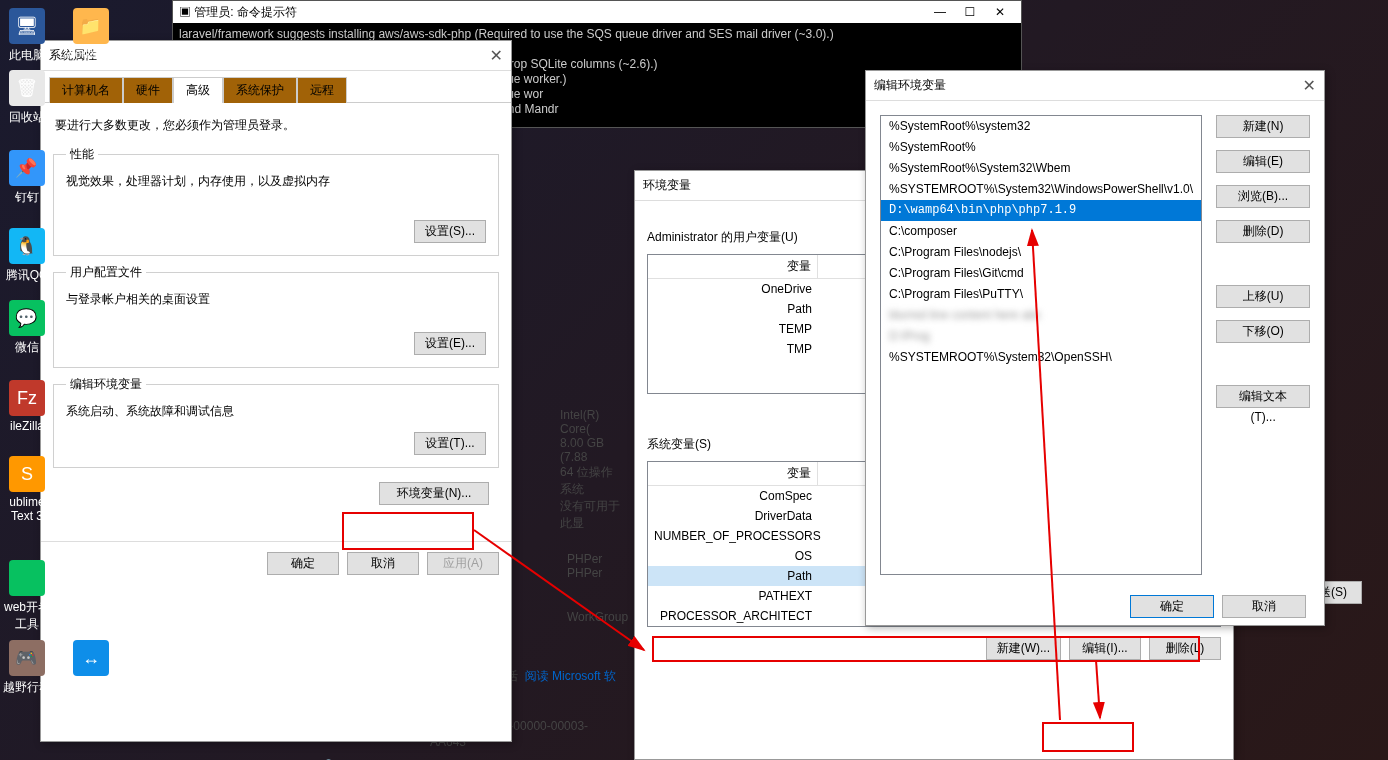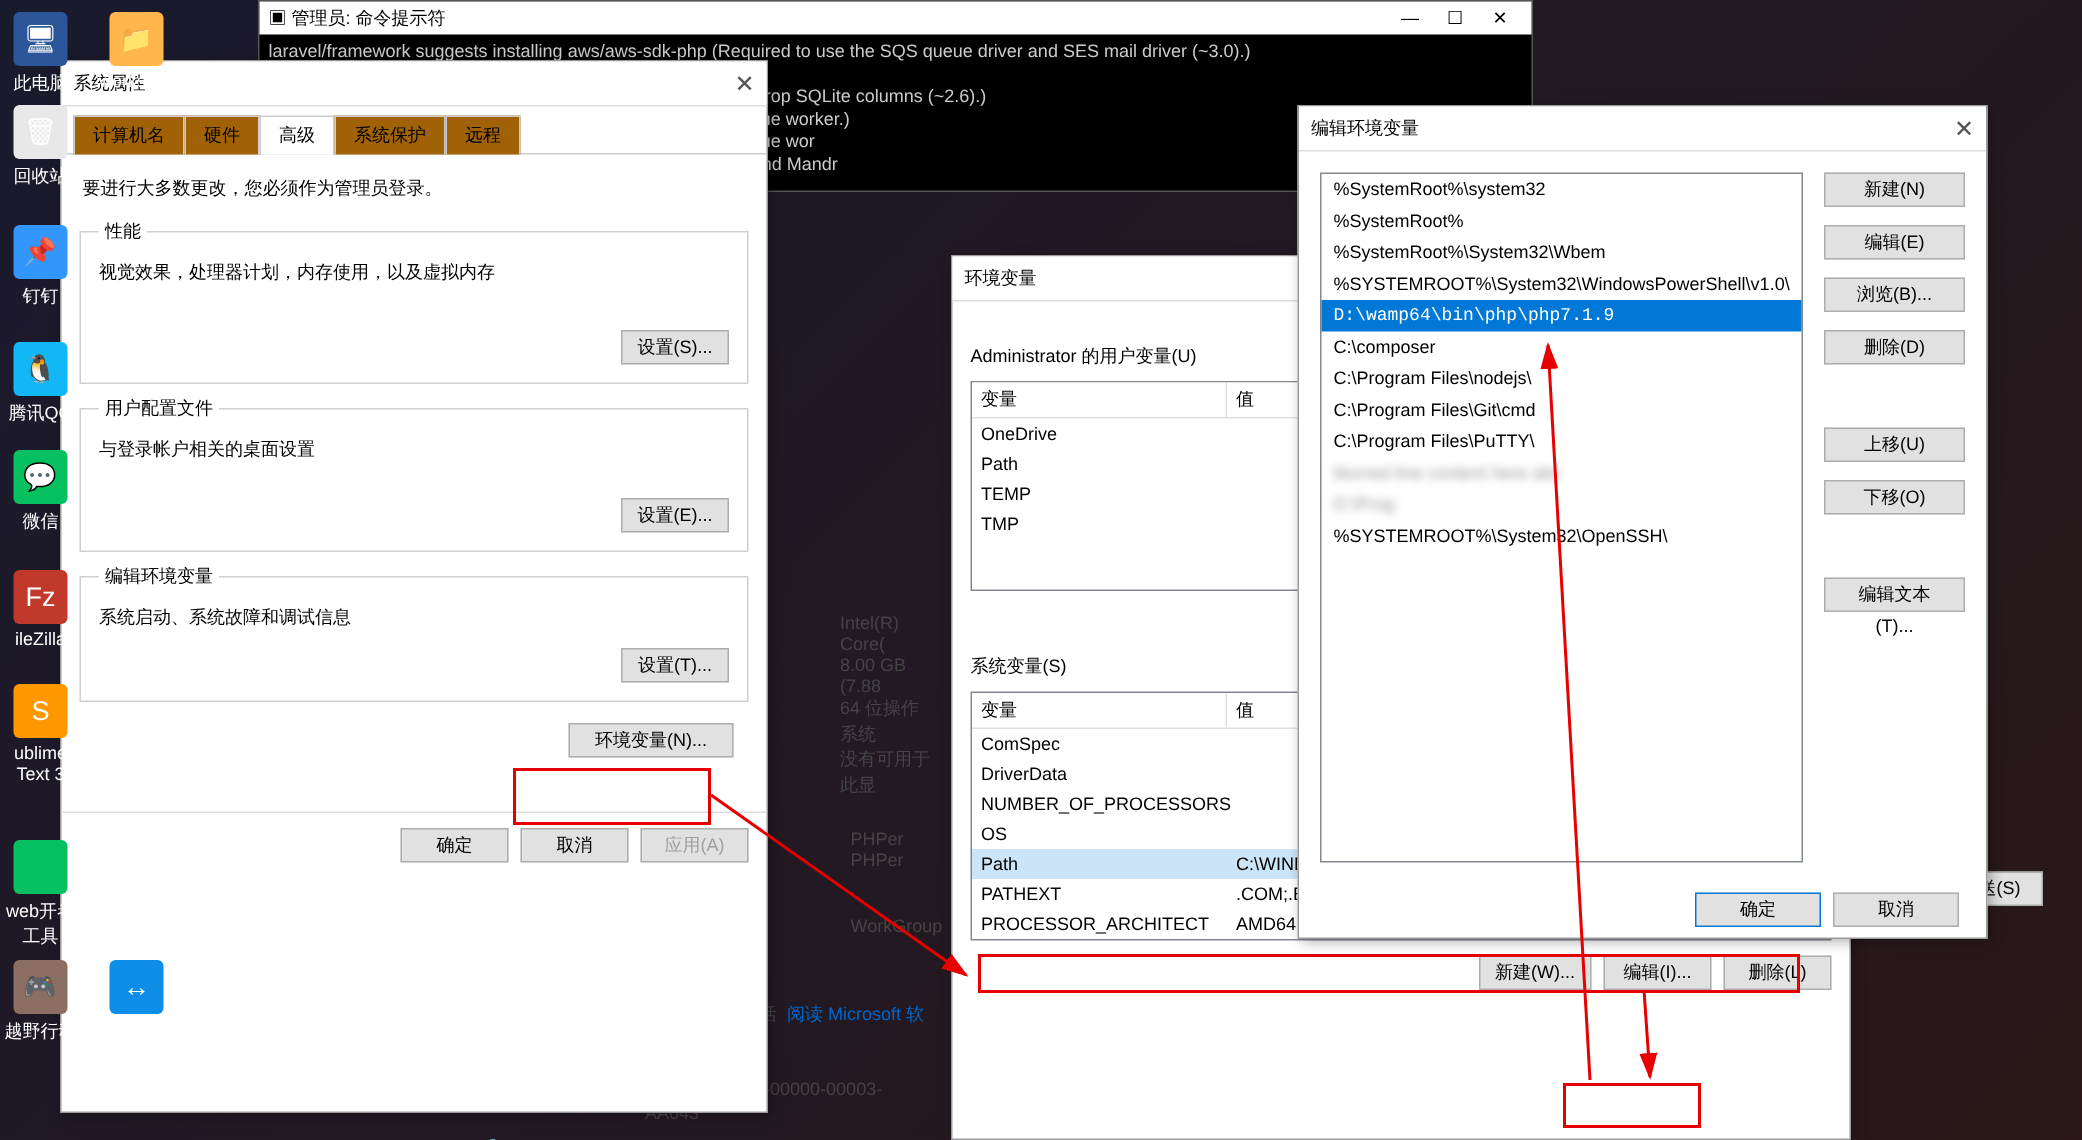--- a/index.html
+++ b/index.html
@@ -19,21 +19,21 @@
 .btn { display:inline-block; min-width:72px; height:23px; line-height:21px; text-align:center; background:#e1e1e1; border:1px solid #adadad; cursor:default; padding:0 10px; }
 .btn.primary{border-color:#0078d7;}
 .btn.disabled{color:#a0a0a0;}
 .tabs { display:flex; border-bottom:1px solid #ccc; padding:6px 8px 0; gap:0; }
 .tab { padding:4px 12px; border:1px solid #ccc; border-bottom:none; background:#a16207; margin-bottom:-1px; }
 .tab.active { background:#fff; }
 .right { text-align:right; }
 .row { display:flex; justify-content:flex-end; gap:8px; padding:6px 12px; }
 .listbox { border:1px solid #828790; background:#fff; margin:4px 12px; }
 .lh { display:flex; background:#fff; border-bottom:1px solid #e0e0e0; }
-.lh div,.lr div{ padding:3px 6px; }
+.lh div,.lr div{ padding:3px 6px;text-align:right; }
 .lh div{border-right:1px solid #e0e0e0;}
 .lr { display:flex; }
 .lr.sel{ background:#cce4f7; }
 .c1{width:170px;} .c2{flex:1;}
 .pathlist { border:1px solid #828790; margin:0; }
 .pathlist div{ padding:2px 8px; height:21px; line-height:17px; }
 .pathlist div.sel{ background:#0078d7; color:#ffffff;font-family:Liberation Mono, monospace; }
 .pathlist div.blur { filter:blur(3px); color:#999;}
 .redbox{ position:absolute; border:2px solid #e60000; pointer-events:none;}
 .arrow{ position:absolute; pointer-events:none;}

